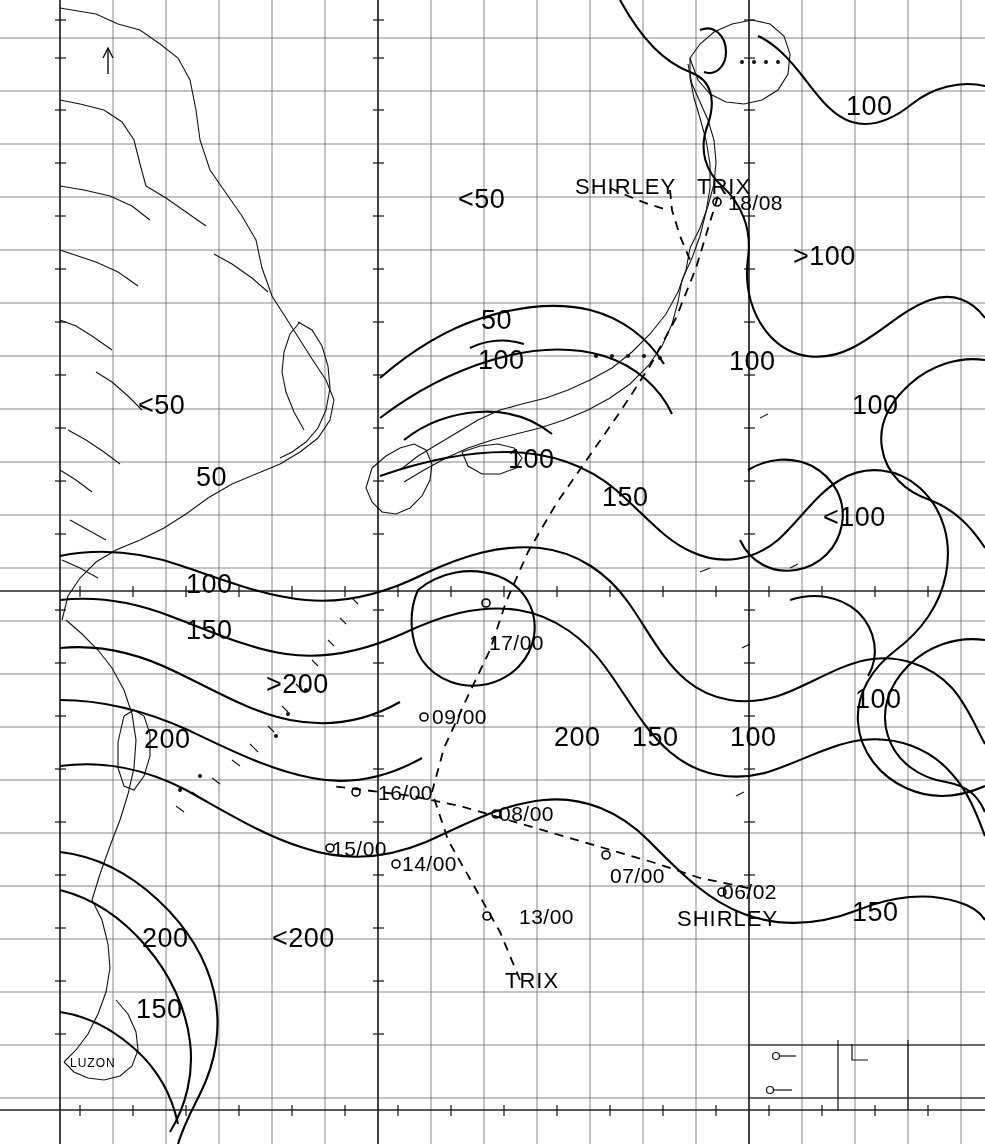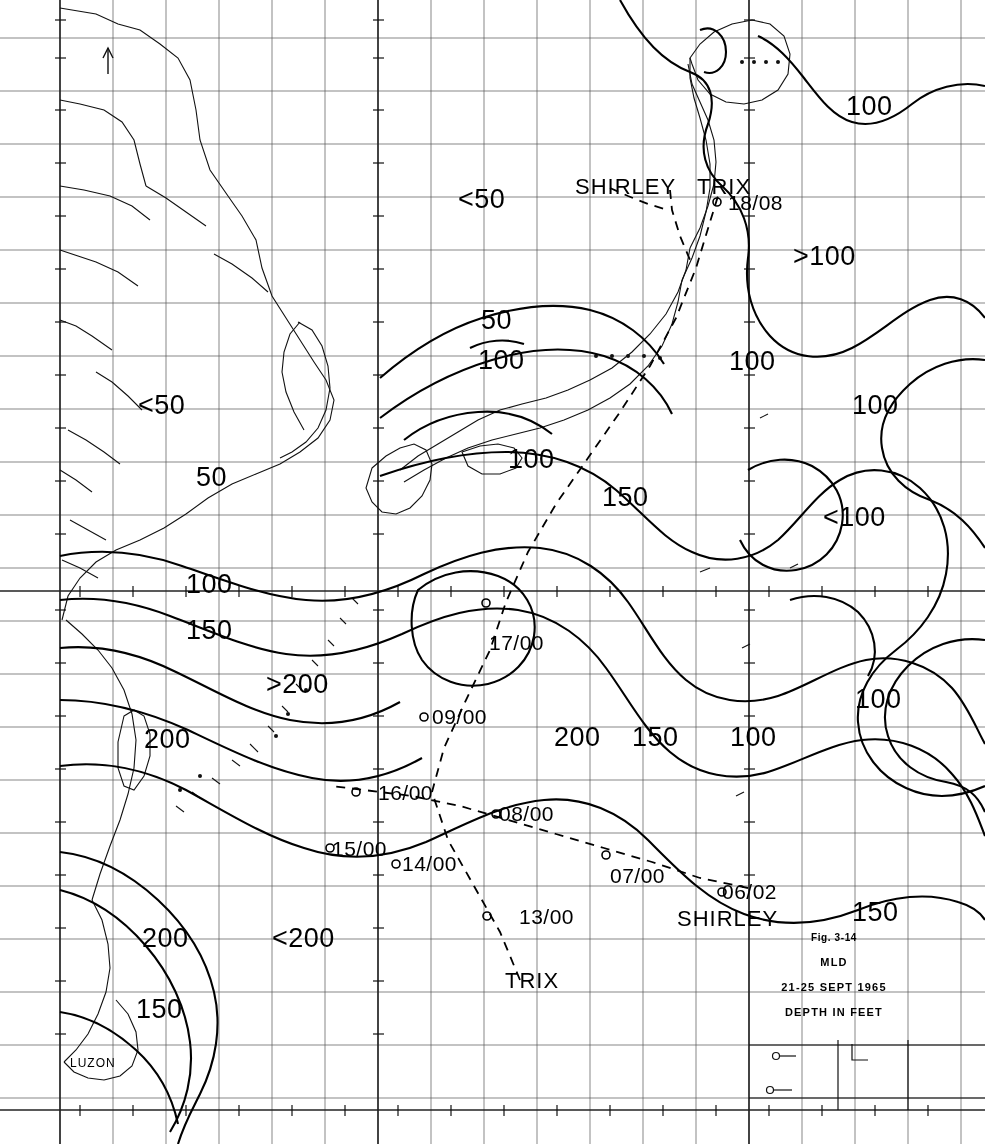--- a/index.html
+++ b/index.html
@@ -482,20 +482,14 @@
   <div class="label track-label" style="left:722px; top:881px;">06/02</div>
   <div class="label track-label" style="left:489px; top:906px;padding-left:30px;">13/00</div>
 
   <div class="label storm-label" style="left:575px; top:176px;">SHIRLEY</div>
   <div class="label storm-label" style="left:697px; top:176px;">TRIX</div>
   <div class="label storm-label" style="left:677px; top:908px;">SHIRLEY</div>
   <div class="label storm-label" style="left:505px; top:970px;">TRIX</div>
 
   <div class="label" style="left:70px; top:1057px; font-size:12px; letter-spacing:1px;">LUZON</div>
 
-  <div id="caption-block">
-    <div class="caption-fig">Fig. 3-14</div>
-    <div class="caption-line">MLD</div>
-    <div class="caption-line">21-25 SEPT 1965</div>
-    <div class="caption-line">DEPTH IN FEET</div>
-  </div>
 
 </div>
 
 </body></html>

